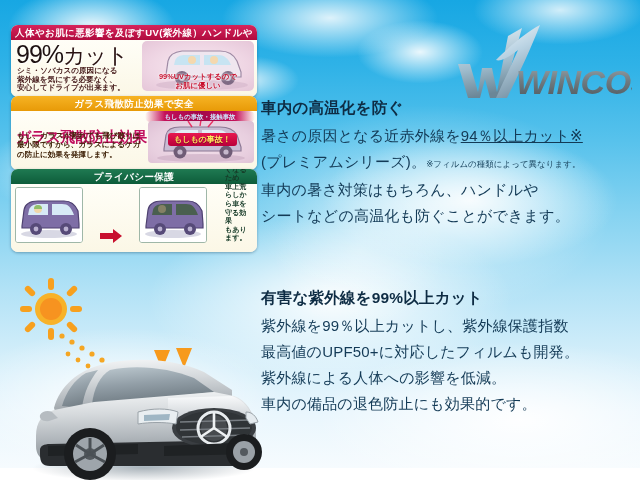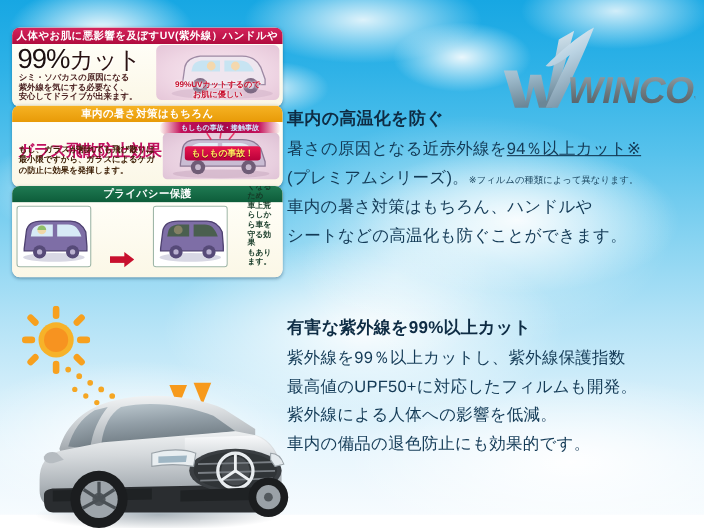--- a/index.html
+++ b/index.html
@@ -342,21 +342,21 @@
           <circle cx="50" cy="19" r="4" fill="#f4d8ae"></circle>
           <circle cx="72" cy="19" r="4" fill="#f4d8ae"></circle>
         </svg>
         <div class="uv-car-note">99%UVカットするので
 お肌に優しい</div>
       </div>
     </div>
   </div>
 
   <div class="panel" id="panel-glass">
-    <div class="panel-hd">車内の暑さ対策はもちろん</div>
+    <div class="panel-hd">ガラス飛散防止効果で安全</div>
     <div class="panel-body">
       <div class="gl-title">ガラス飛散防止効果</div>
       <div class="gl-sub">もし、ガラスが割れても飛び散りは
 最小限ですから、ガラスによるケガ
 の防止に効果を発揮します。</div>
 
       <div class="gl-band">もしもの事故・接触事故</div>
 
       <div class="gl-car">
         <svg width="106" height="42" viewBox="0 0 106 42">

